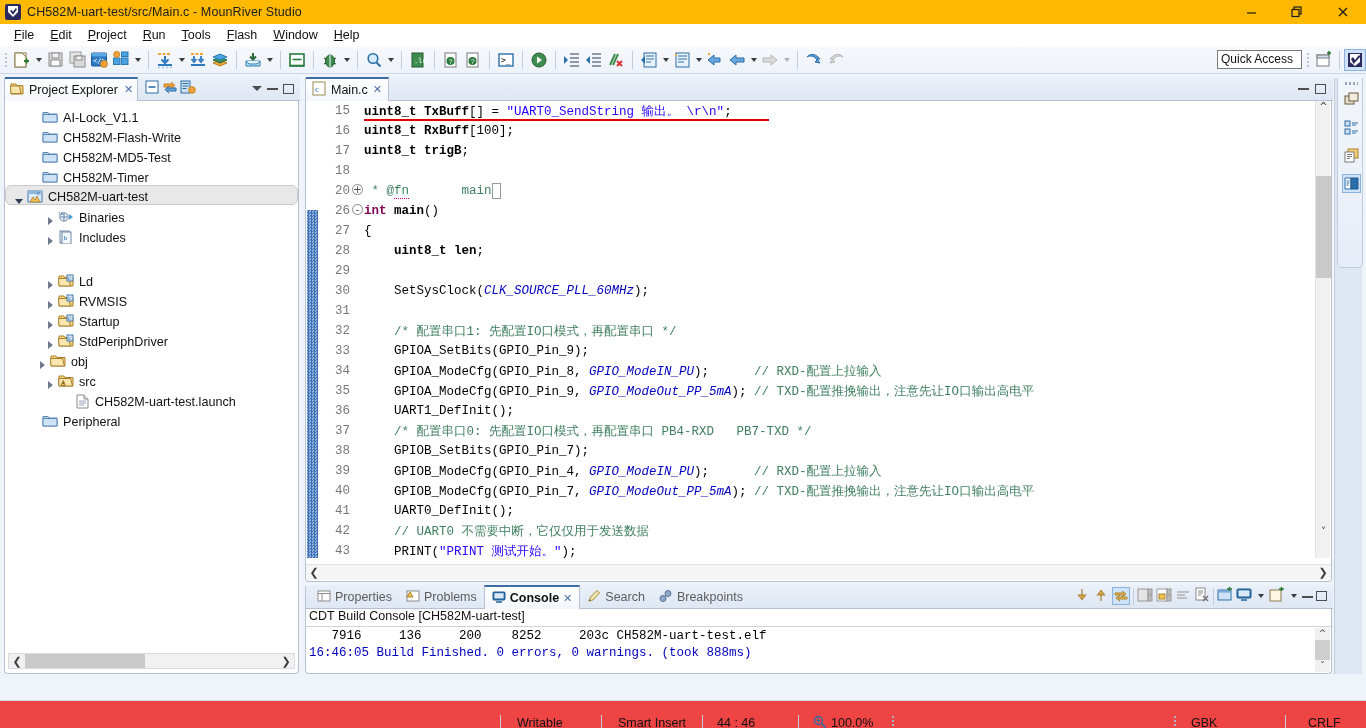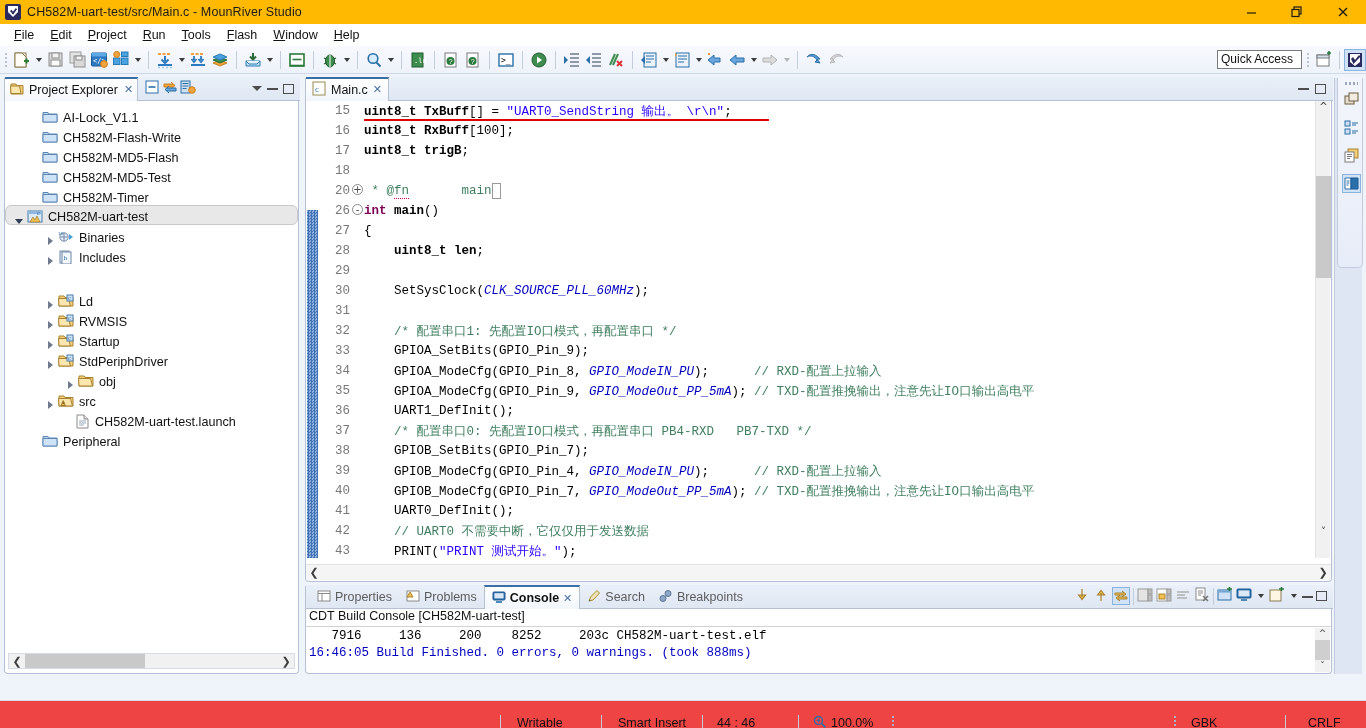--- a/index.html
+++ b/index.html
@@ -587,30 +587,20 @@
             <span>CH582M-Flash-Write</span>
           </div>
           <div class="trow" style="padding-left: 22px;">
             <span class="arrowcell"></span>
             <span class="ticon">
               <svg width="16" height="14" viewBox="0 0 16 14">
                 <path d="M1 2.5h5l1 1.5h8V12H1z" fill="#bcd7f0" stroke="#5c87b5"></path>
                 <path d="M1 4.5h14V12H1z" fill="#cfe3f7" stroke="#5c87b5"></path>
               </svg>
             </span>
-            <span>CH582M-MD5-Flash</span>
-          </div>
-          <div class="trow" style="padding-left: 22px;">
-            <span class="arrowcell"></span>
-            <span class="ticon">
-              <svg width="16" height="14" viewBox="0 0 16 14">
-                <path d="M1 2.5h5l1 1.5h8V12H1z" fill="#bcd7f0" stroke="#5c87b5"></path>
-                <path d="M1 4.5h14V12H1z" fill="#cfe3f7" stroke="#5c87b5"></path>
-              </svg>
-            </span>
             <span>CH582M-MD5-Test</span>
           </div>
           <div class="trow" style="padding-left: 22px;">
             <span class="arrowcell"></span>
             <span class="ticon">
               <svg width="16" height="14" viewBox="0 0 16 14">
                 <path d="M1 2.5h5l1 1.5h8V12H1z" fill="#bcd7f0" stroke="#5c87b5"></path>
                 <path d="M1 4.5h14V12H1z" fill="#cfe3f7" stroke="#5c87b5"></path>
               </svg>
             </span>
@@ -692,21 +682,21 @@
             <span class="ticon">
               <svg width="16" height="14" viewBox="0 0 16 14">
                 <path d="M1 2h5l1 1.5h8V12H1z" fill="#f6d07a" stroke="#a8812f"></path>
                 <path d="M0.5 4.5h10l2 7.5H1z" fill="#fbe6ae" stroke="#a8812f"></path>
                 <rect x="9" y="1" width="6" height="6" fill="#cfe3f7" stroke="#4a7cae"></rect>
                 <text x="10" y="6" font-size="5" fill="#1d5894" font-family="serif">C</text>
               </svg>
             </span>
             <span>StdPeriphDriver</span>
           </div>
-          <div class="trow" style="padding-left: 58px;">
+          <div class="trow" style="padding-left: 30px;">
             <span class="arrowcell r"></span>
             <span class="ticon">
               <svg width="16" height="14" viewBox="0 0 16 14">
                 <path d="M1 2h5l1 1.5h8V12H1z" fill="#f6d07a" stroke="#a8812f"></path>
                 <path d="M0.5 4.5h12l2 7.5H1z" fill="#fbe6ae" stroke="#a8812f"></path>
               </svg>
             </span>
             <span>obj</span>
           </div>
           <div class="trow" style="padding-left: 38px;">

